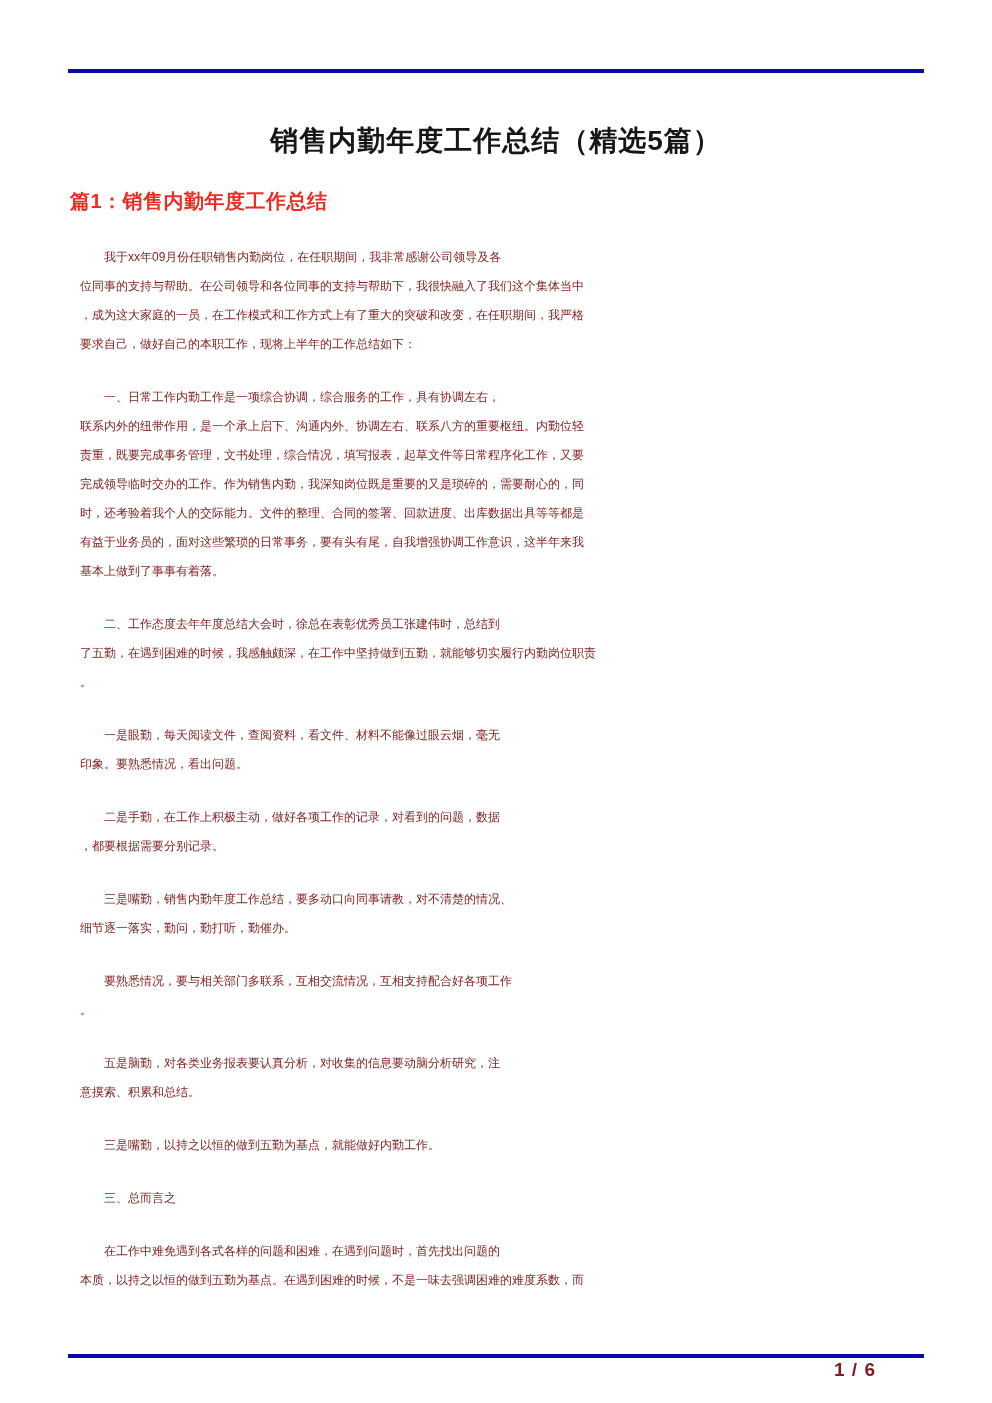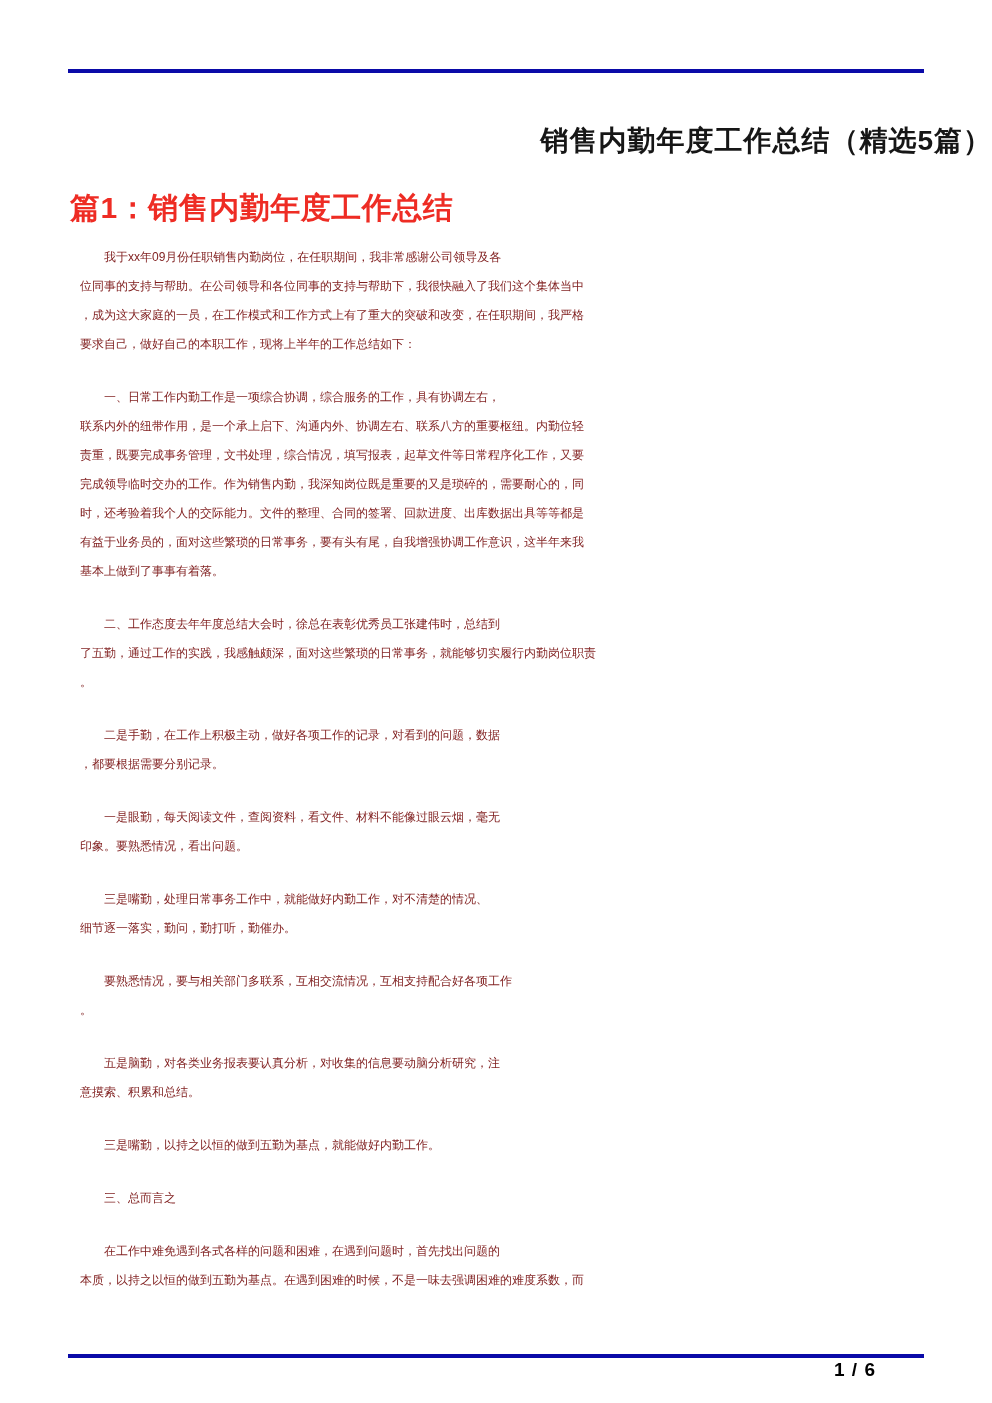--- a/index.html
+++ b/index.html
@@ -22,32 +22,32 @@
     height: 4px;
     background: #0a0aa8;
   }
   .rule-top { top: 69px; }
   .rule-bottom { top: 1354px; }
   .doc-title {
     position: absolute;
     top: 122px;
     left: 0;
     width: 100%;
-    text-align: right;
+    text-align: center;
     font-size: 28px;
     font-weight: 700;
     color: #161616;
     letter-spacing: 1px;
     margin: 0;
   }
   .section-heading {
     position: absolute;
     top: 188px;
     left: 70px;
-    font-size: 30px;
+    font-size: 20px;
     font-weight: 700;
     color: #ee2c24;
     margin: 0;
     letter-spacing: 0.5px;
   }
   .content {
     position: absolute;
     top: 243px;
     left: 68px;
     width: 858px;
@@ -59,21 +59,21 @@
     white-space: pre-line;      
     word-break: break-all;      
     color: #7f1d1d;
   }
   .page-number {
     position: absolute;
     top: 1359px;
     right: 116px;
     font-size: 19px;
     font-weight: 700;
-    color: #000000;
+    color: #7f1d1d;
     letter-spacing: 1px;
   }
 </style>
 </head>
 <body>
 
 <div class="rule rule-top"></div>
 
 <h1 class="doc-title">销售内勤年度工作总结（精选5篇）</h1>
 
@@ -85,27 +85,27 @@
 ，成为这大家庭的一员，在工作模式和工作方式上有了重大的突破和改变，在任职期间，我严格
 要求自己，做好自己的本职工作，现将上半年的工作总结如下：</p>
   <p>　　一、日常工作内勤工作是一项综合协调，综合服务的工作，具有协调左右，
 联系内外的纽带作用，是一个承上启下、沟通内外、协调左右、联系八方的重要枢纽。内勤位轻
 责重，既要完成事务管理，文书处理，综合情况，填写报表，起草文件等日常程序化工作，又要
 完成领导临时交办的工作。作为销售内勤，我深知岗位既是重要的又是琐碎的，需要耐心的，同
 时，还考验着我个人的交际能力。文件的整理、合同的签署、回款进度、出库数据出具等等都是
 有益于业务员的，面对这些繁琐的日常事务，要有头有尾，自我增强协调工作意识，这半年来我
 基本上做到了事事有着落。</p>
   <p>　　二、工作态度去年年度总结大会时，徐总在表彰优秀员工张建伟时，总结到
-了五勤，通过工作的实践，我感触颇深，面对这些繁琐的日常事务，就能够切实履行内勤岗位职责
+了五勤，在遇到困难的时候，我感触颇深，在工作中坚持做到五勤，就能够切实履行内勤岗位职责
 。</p>
+  <p>　　一是眼勤，每天阅读文件，查阅资料，看文件、材料不能像过眼云烟，毫无
+印象。要熟悉情况，看出问题。</p>
   <p>　　二是手勤，在工作上积极主动，做好各项工作的记录，对看到的问题，数据
 ，都要根据需要分别记录。</p>
-  <p>　　一是眼勤，每天阅读文件，查阅资料，看文件、材料不能像过眼云烟，毫无
-印象。要熟悉情况，看出问题。</p>
-  <p>　　三是嘴勤，处理日常事务工作中，就能做好内勤工作，对不清楚的情况、
+  <p>　　三是嘴勤，销售内勤年度工作总结，要多动口向同事请教，对不清楚的情况、
 细节逐一落实，勤问，勤打听，勤催办。</p>
   <p>　　要熟悉情况，要与相关部门多联系，互相交流情况，互相支持配合好各项工作
 。</p>
   <p>　　五是脑勤，对各类业务报表要认真分析，对收集的信息要动脑分析研究，注
 意摸索、积累和总结。</p>
   <p>　　三是嘴勤，以持之以恒的做到五勤为基点，就能做好内勤工作。</p>
   <p>　　三、总而言之</p>
   <p>　　在工作中难免遇到各式各样的问题和困难，在遇到问题时，首先找出问题的
 本质，以持之以恒的做到五勤为基点。在遇到困难的时候，不是一味去强调困难的难度系数，而</p>
 </div>

